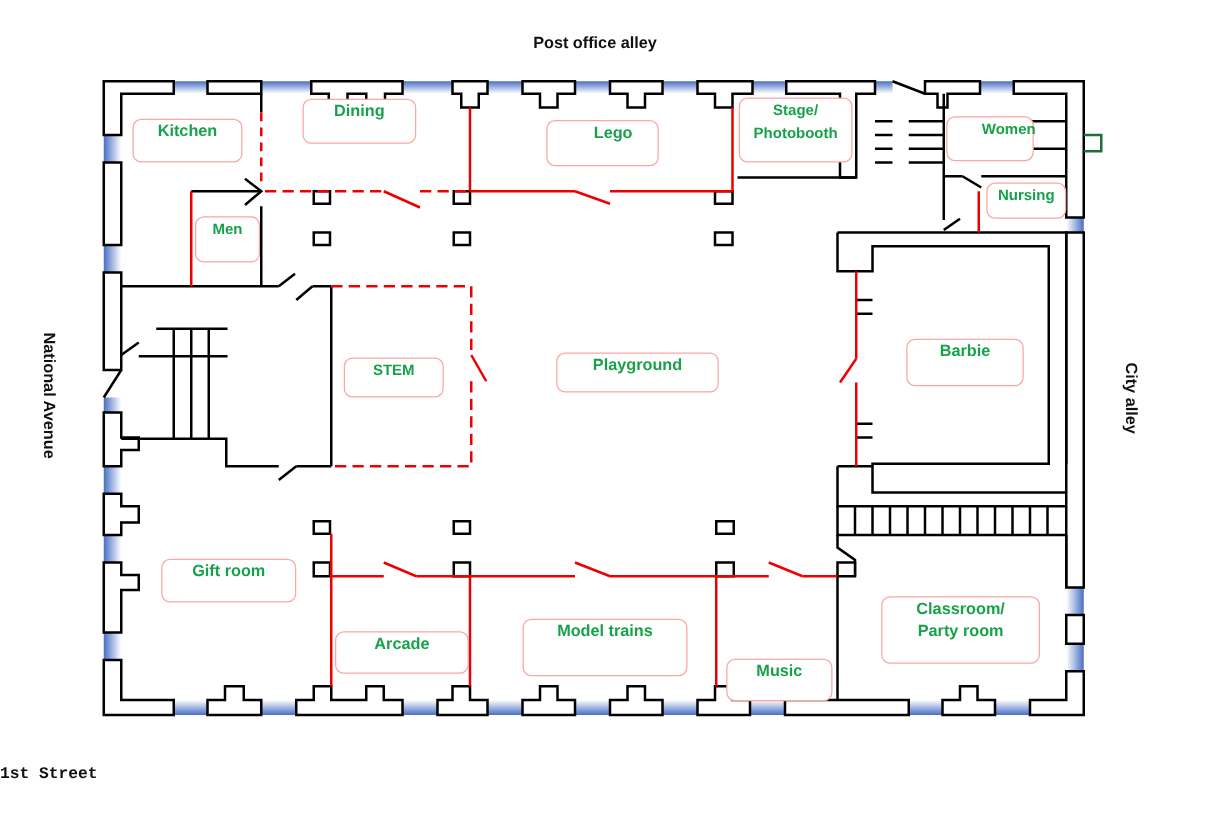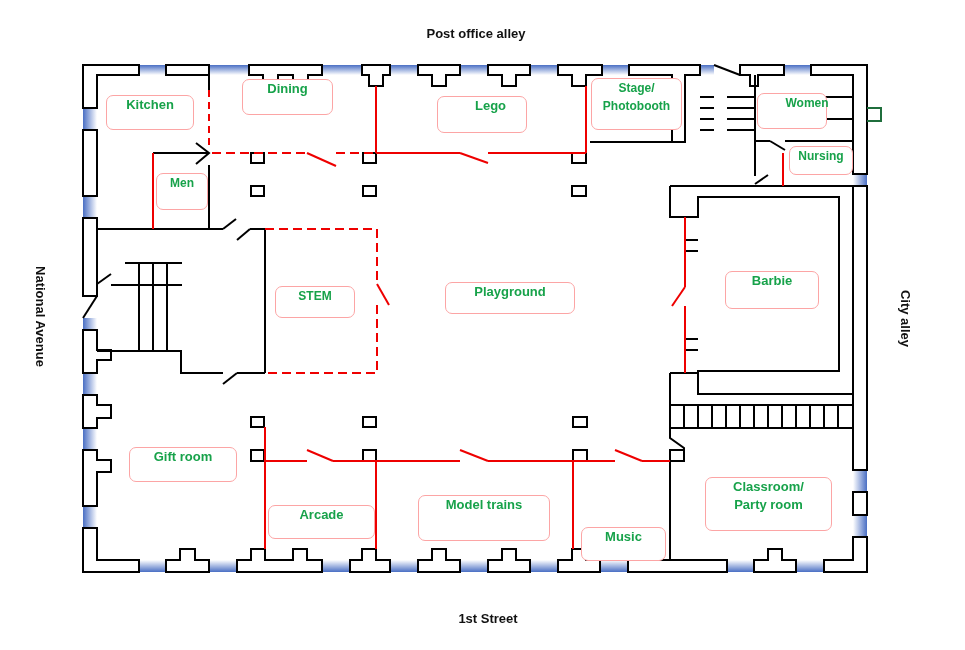--- a/index.html
+++ b/index.html
@@ -225,21 +225,21 @@
     <line x1="460" y1="450" x2="488" y2="461"></line>
     <line x1="488" y1="461" x2="615" y2="461"></line>
     <line x1="615" y1="450" x2="642" y2="461"></line>
     <line x1="642" y1="461" x2="670" y2="461"></line>
     <line x1="376" y1="461" x2="376" y2="549"></line>
     <line x1="573" y1="461" x2="573" y2="549"></line>
   </g>
 </svg>
 
 <div class="street" style="left:0; top:26px; width:952px; text-align:center;">Post office alley</div>
-<div class="street" style="left:12px; top:611px; width:952px; text-align:center;">1st Street</div>
+<div class="street" style="left:0; top:611px; width:952px; font-family:Liberation Mono, monospace;">1st Street</div>
 <div class="street vert-left" style="left:-20px; top:309px; width:120px; text-align:center;">National Avenue</div>
 <div class="street vert-right" style="left:860px; top:311px; width:90px; text-align:center;">City alley</div>
 
 <div class="room" style="left:106px; top:95px; width:88px; height:35px;">
     <span>Kitchen</span>
   </div>
 <div class="room" style="left:242px; top:79px; width:91px; height:36px;">
     <span>Dining</span>
   </div>
 <div class="room" style="left:437px; top:96px; width:90px; height:37px;padding-left:17px;">

